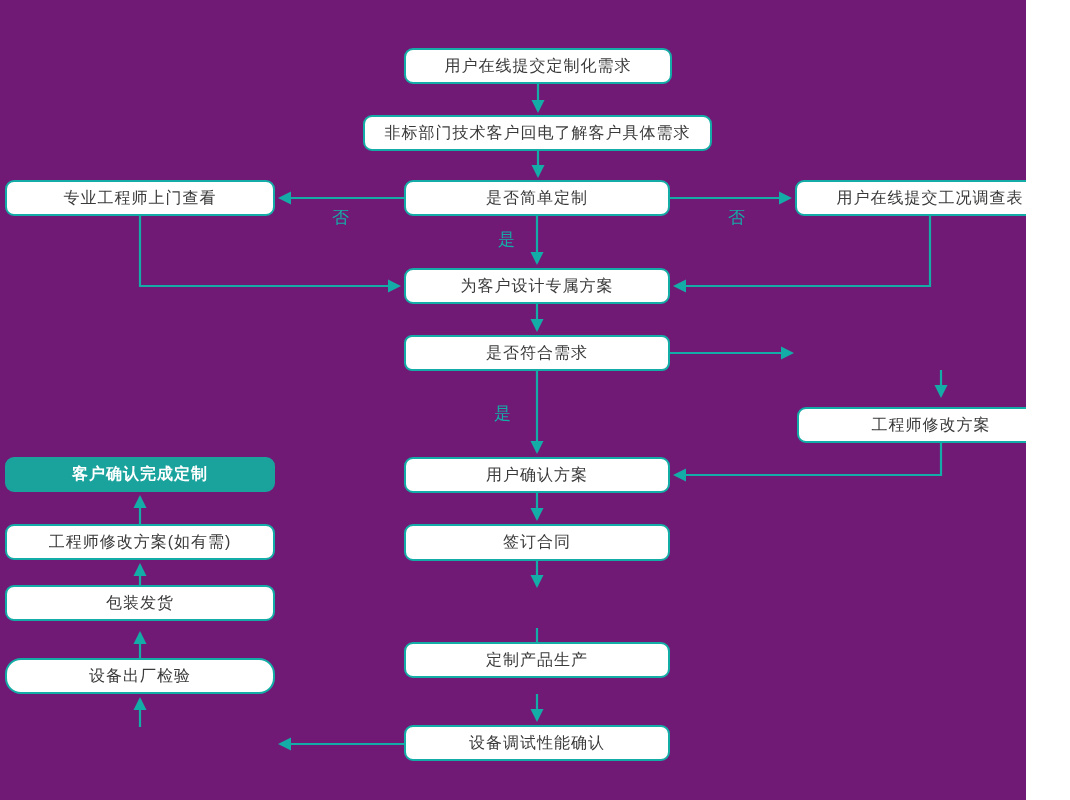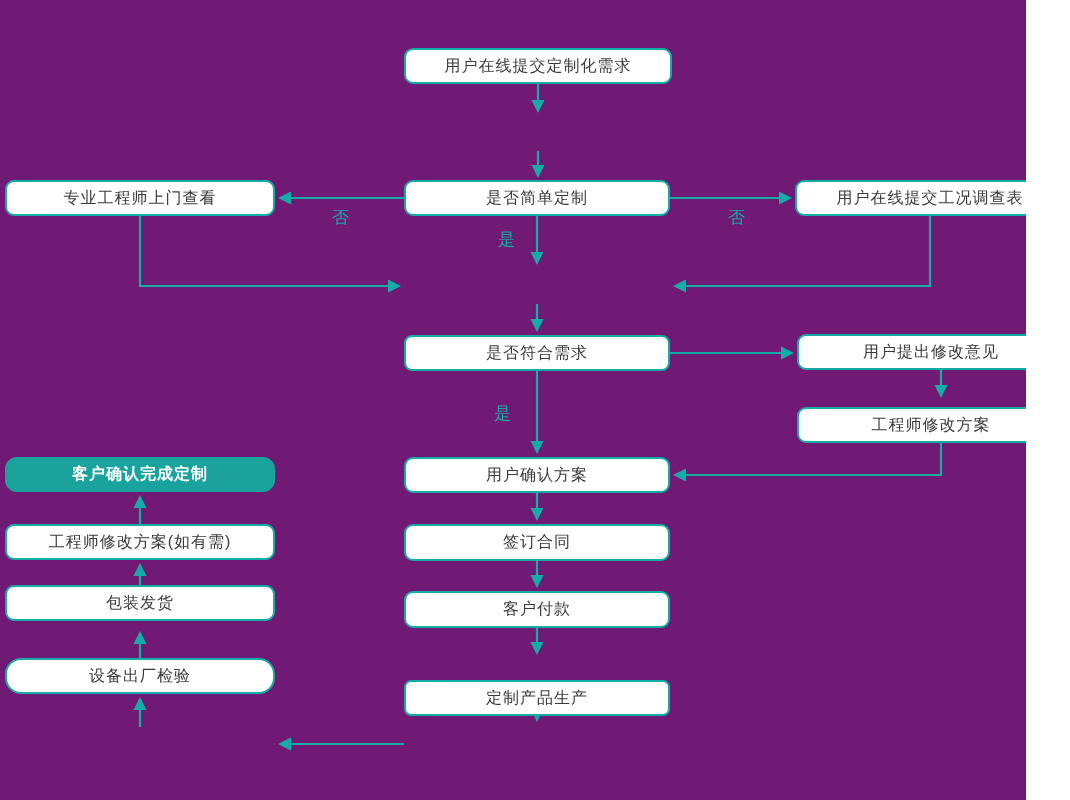--- a/index.html
+++ b/index.html
@@ -86,38 +86,39 @@
     <path class="edge" d="M537 628 V653" marker-end="url(#arrowhead)"></path>
     <path class="edge" d="M537 694 V720" marker-end="url(#arrowhead)"></path>
     <path class="edge" d="M404 744 H280" marker-end="url(#arrowhead)"></path>
     <path class="edge" d="M140 727 V699" marker-end="url(#arrowhead)"></path>
     <path class="edge" d="M140 658 V633" marker-end="url(#arrowhead)"></path>
     <path class="edge" d="M140 592 V565" marker-end="url(#arrowhead)"></path>
     <path class="edge" d="M140 524 V497" marker-end="url(#arrowhead)"></path>
   </svg>
 
   <div class="node" style="left:404px;top:48px;width:268px;height:36px;">用户在线提交定制化需求</div>
+  <div class="node" style="left:363px;top:115px;width:349px;height:36px;">非标部门技术客户回电了解客户具体需求</div>
 
   <div class="node" style="left:404px;top:180px;width:266px;height:36px;">是否简单定制</div>
   <div class="node" style="left:5px;top:180px;width:270px;height:36px;">专业工程师上门查看</div>
   <div class="node" style="left:795px;top:180px;width:270px;height:36px;font-family:Liberation Mono, monospace;">用户在线提交工况调查表</div>
 
+  <div class="node" style="left:404px;top:268px;width:266px;height:36px;">为客户设计专属方案</div>
   <div class="node" style="left:404px;top:335px;width:266px;height:36px;border-radius:8px;">是否符合需求</div>
 
-  <div class="node" style="left:797px;top:334px;width:268px;height:36px;">用户提出修改意见</div>
   <div class="node" style="left:797px;top:407px;width:268px;height:36px;">工程师修改方案</div>
 
   <div class="node" style="left:404px;top:457px;width:266px;height:36px;">用户确认方案</div>
   <div class="node" style="left:404px;top:524px;width:266px;height:37px;">签订合同</div>
-  <div class="node" style="left:404px;top:591px;width:266px;height:37px;">客户付款</div>
-  <div class="node" style="left:404px;top:680px;width:266px;height:36px;border-radius:7px;">定制产品生产</div>
+  <div class="node" style="left:404px;top:642px;width:266px;height:36px;">定制产品生产</div>
+  <div class="node" style="left:404px;top:725px;width:266px;height:36px;">设备调试性能确认</div>
 
   <div class="node" style="left:5px;top:658px;width:270px;height:36px;border-radius:16px;">设备出厂检验</div>
   <div class="node" style="left:5px;top:585px;width:270px;height:36px;">包装发货</div>
   <div class="node" style="left:5px;top:524px;width:270px;height:36px;">工程师修改方案(如有需)</div>
-  <div class="node filled" style="left:5px;top:457px;width:270px;height:35px;border-radius:12px;">客户确认完成定制</div>
+  <div class="node filled" style="left:5px;top:457px;width:270px;height:35px;">客户确认完成定制</div>
 
   <span class="edge-label" style="left:332px;top:206px;">否</span>
   <span class="edge-label" style="left:728px;top:206px;">否</span>
   <span class="edge-label" style="left:498px;top:228px;">是</span>
   <span class="edge-label" style="left:494px;top:402px;">是</span>
 
 </div>
 
 </body></html>

